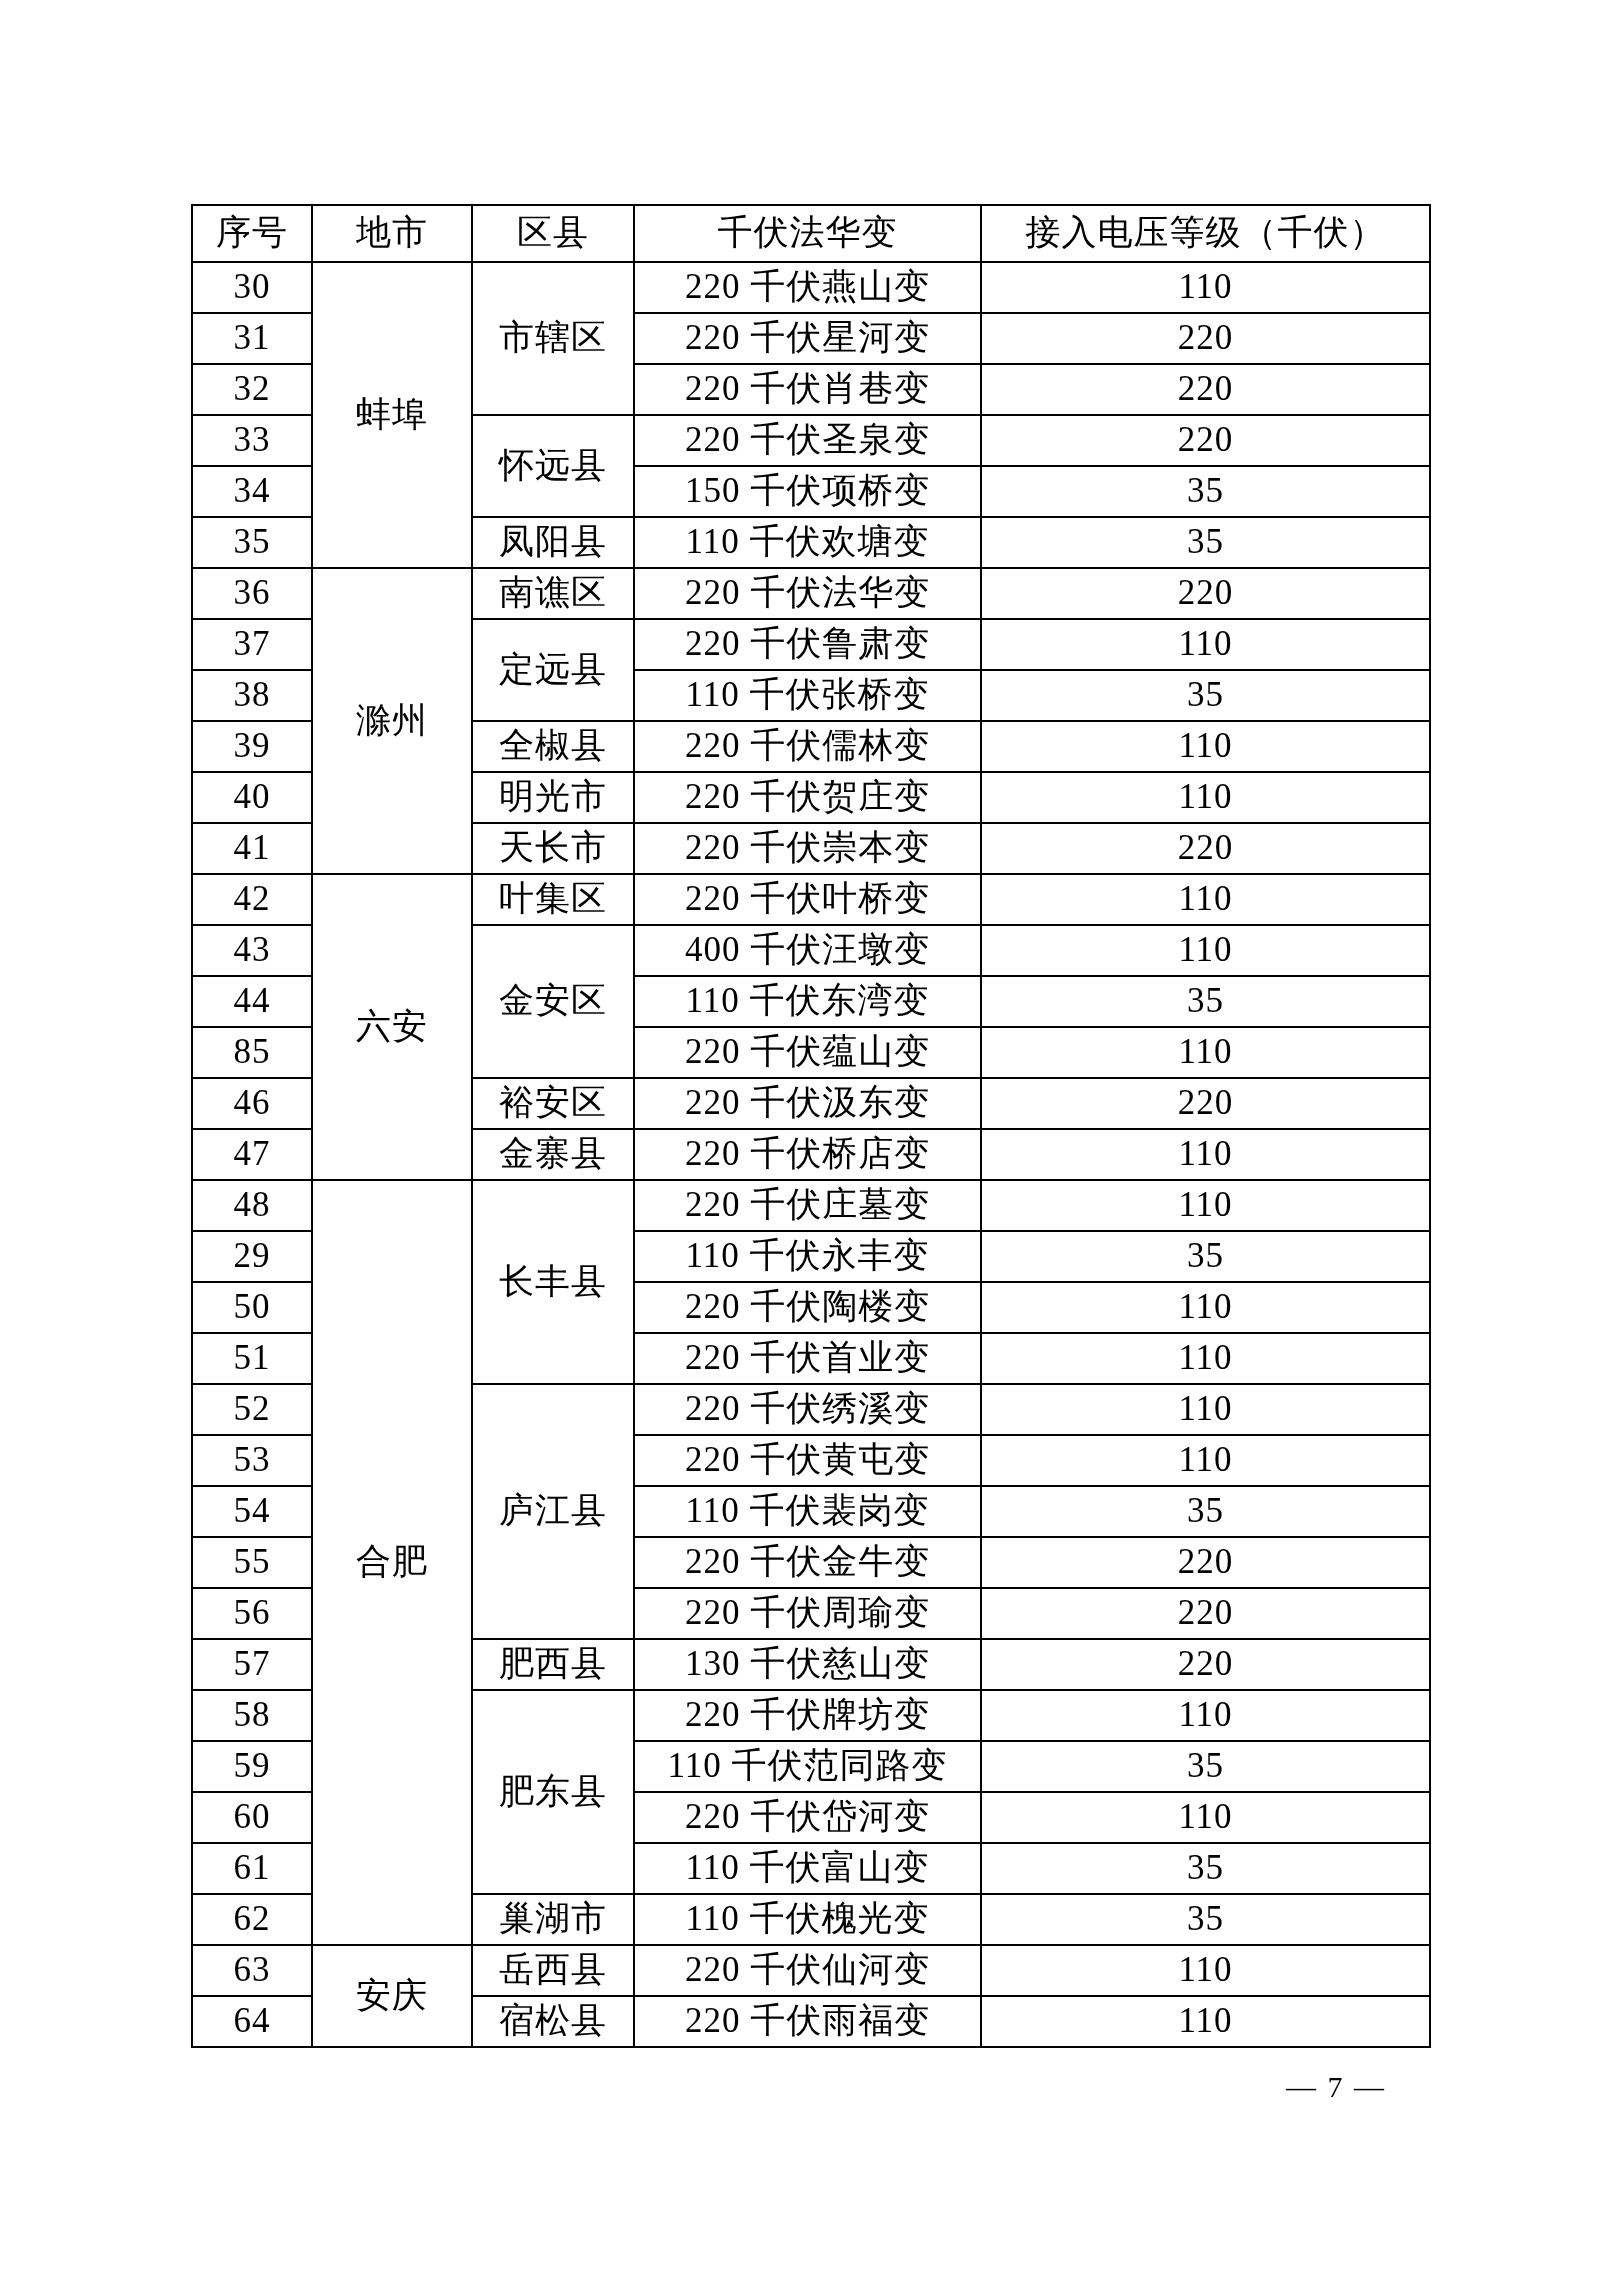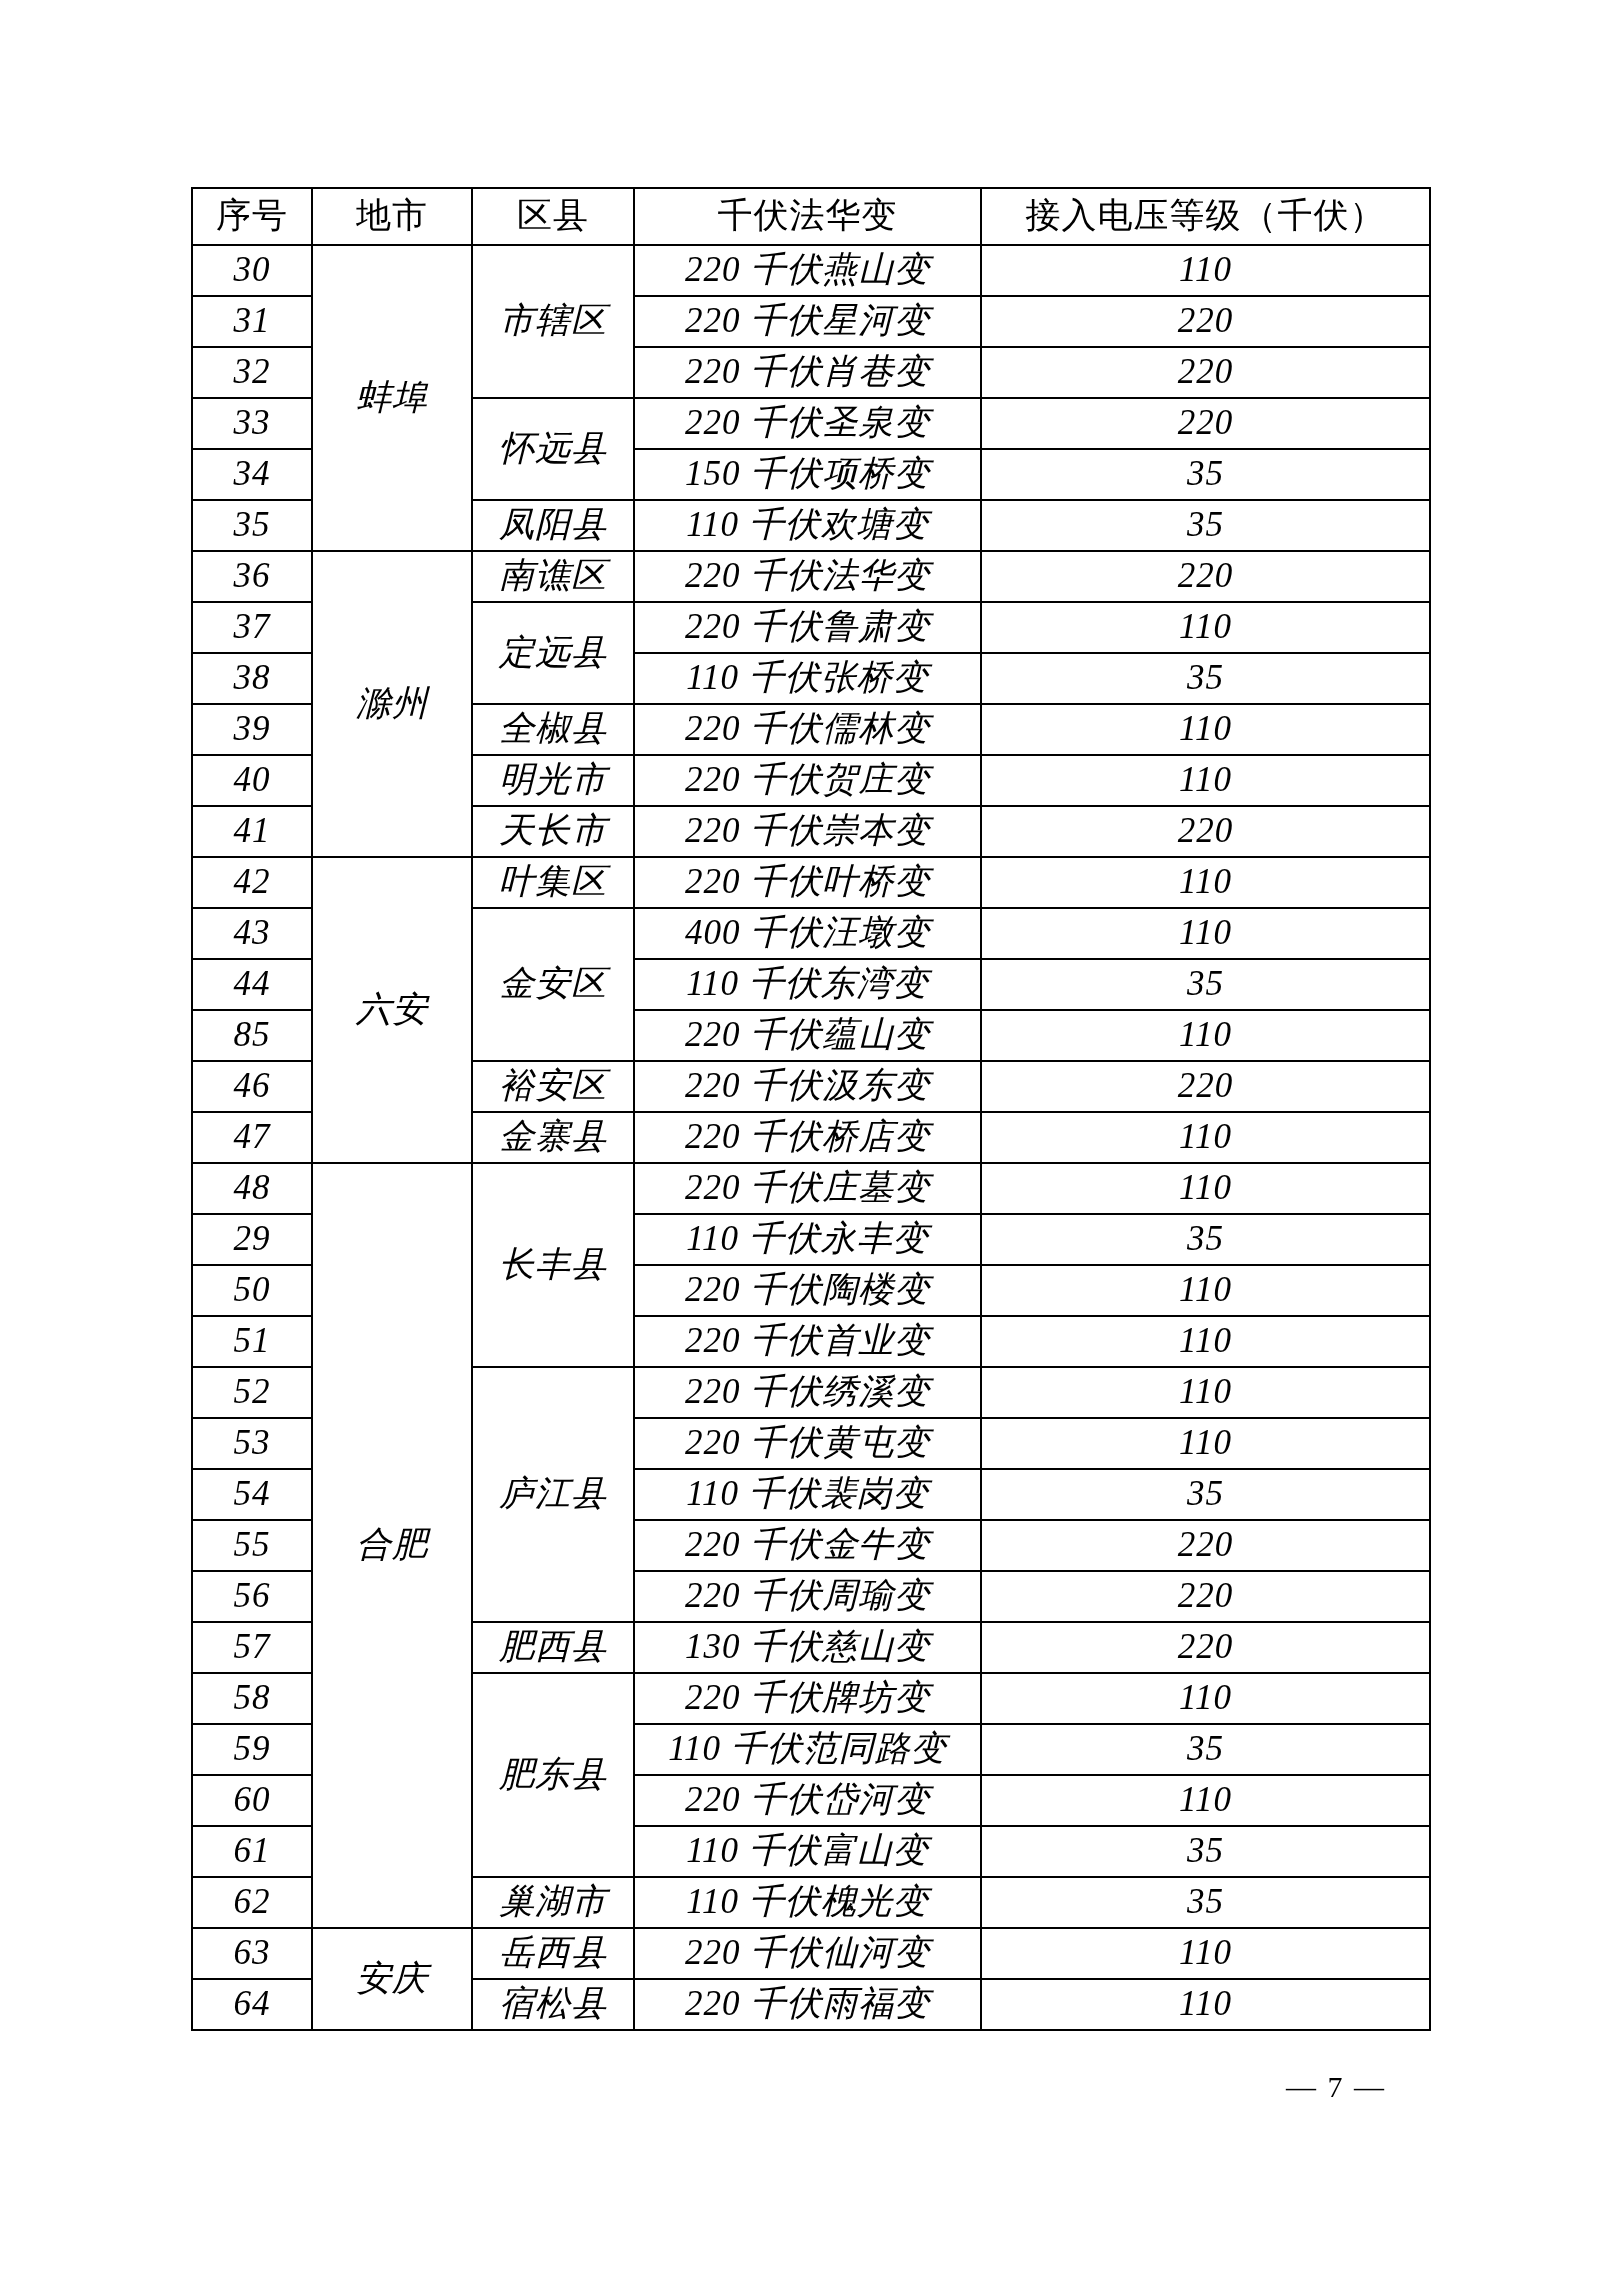--- a/index.html
+++ b/index.html
@@ -12,42 +12,42 @@
     width: 1621px;
     height: 2293px;
     background: #ffffff;
     font-family: "Liberation Serif", "DejaVu Serif", serif;
     color: #000000;
     overflow: hidden;
   }
   table.grid {
     position: absolute;
     left: 191px;
-    top: 187px;
+    top: 204px;
     width: 1237px;
     border-collapse: collapse;
     table-layout: fixed;
     padding-left: 40px;
   }
   table.grid th,
   table.grid td {
     border: 2px solid #000000;
     text-align: center;
     vertical-align: middle;
     padding: 0;
     font-size: 35px;
     font-weight: normal;
     letter-spacing: 1px;
     line-height: 1.1;
     overflow: hidden;
     white-space: nowrap;
   }
   table.grid { border: 2.9px solid #000000; }
   table.grid tr.head { height: 57px; }
-  table.grid tbody tr { height: 51px; font-style: italic; }
+  table.grid tbody tr { height: 51px; }
   
   table.grid tr.group-start > td { border-top-width: 2.9px; }
   table.grid tr.head > th { border-bottom-width: 2px; }
   .footer {
     position: absolute;
     top: 2070px;
     right: 235px;
     font-size: 30px;
     letter-spacing: 2px;
     white-space: nowrap;

